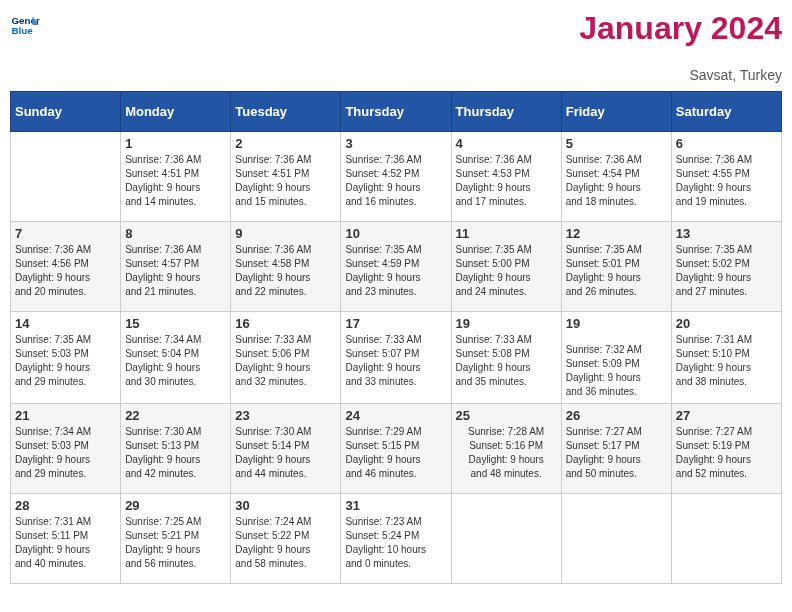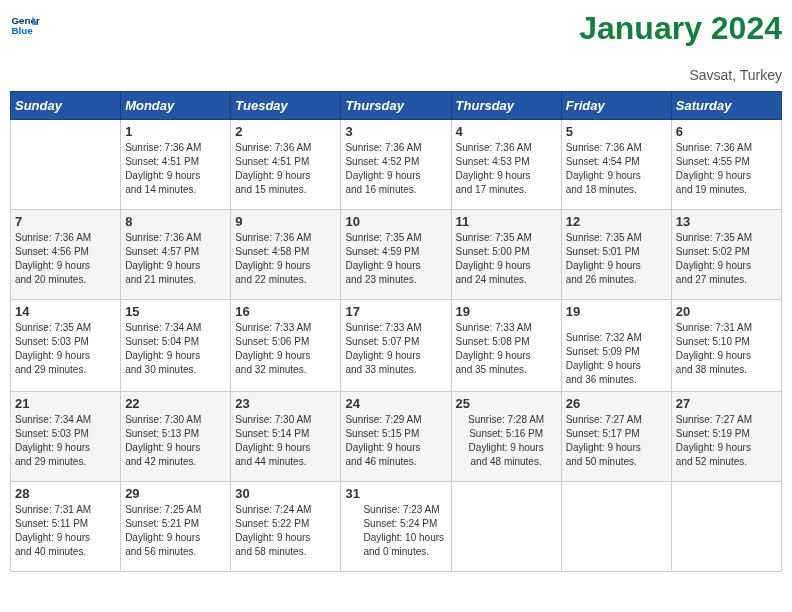--- a/index.html
+++ b/index.html
@@ -24,41 +24,40 @@
     .logo-icon {
       width: 30px;
       height: 30px;
     }
     .title-area {
       text-align: right;
     }
     .month-title {
       font-size: 32px;
       font-weight: bold;
-      color: #15803d;
+      color: #be185d;
     }
     .subtitle {
       font-size: 14px;
       color: #555;
       margin-top: 20px;
     }
     table {
       width: 100%;
       border-collapse: collapse;
       font-size: 11px;
     }
     thead tr th {
       background-color: #2255a4;
       color: #fff;
-      padding: 6px 4px;
+      padding: 12px 4px;
       text-align: left;
       font-size: 13px;
       font-weight: bold;
       border: 1px solid #1a4080;
-      font-style: italic;
     }
     tbody tr td {
       border: 1px solid #ccc;
       vertical-align: top;
       padding: 4px;
       height: 90px;
       width: calc(100% / 7);
       background: #fff;
     }
     tbody tr:nth-child(even) td {
@@ -324,21 +323,21 @@
         </td>
         <td>
           <div class="day-number">30</div>
           <div class="day-info" style="white-space: pre-line;">Sunrise: 7:24 AM
 Sunset: 5:22 PM
 Daylight: 9 hours
 and 58 minutes.</div>
         </td>
         <td>
           <div class="day-number">31</div>
-          <div class="day-info" style="white-space: pre-line; margin-left: 18px;">Sunrise: 7:23 AM
+          <div class="day-info" style="white-space: pre-line;">Sunrise: 7:23 AM
 Sunset: 5:24 PM
 Daylight: 10 hours
 and 0 minutes.</div>
         </td>
         <td class="empty-cell"></td>
         <td class="empty-cell"></td>
         <td class="empty-cell"></td>
       </tr>
     </tbody>
 </table>

